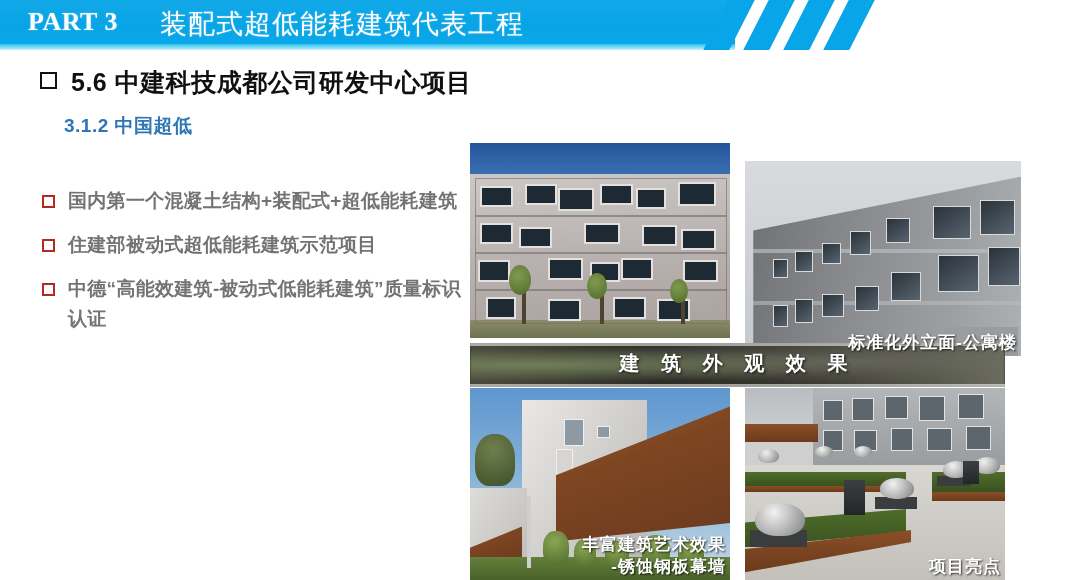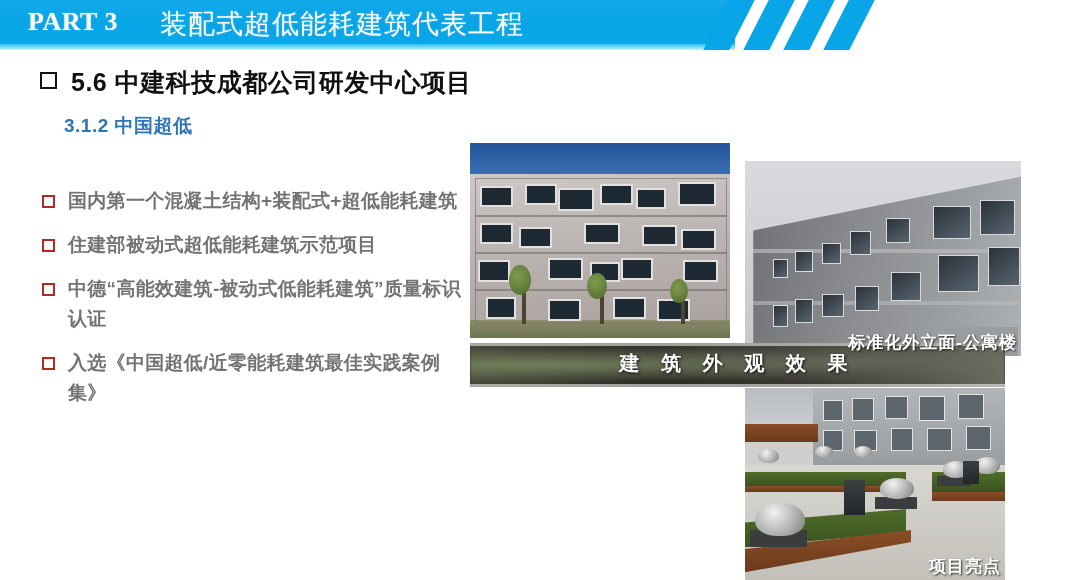--- a/index.html
+++ b/index.html
@@ -269,24 +269,20 @@
   </div>
   <div class="bullet">
     <span class="mark"></span>
   </div>
   <div class="bullet">
     <span class="mark"></span>
   </div>
   <div class="bullet">
     <span class="mark"></span>
     <span>中德“高能效建筑-被动式低能耗建筑”质量标识认证</span>
-  </div>
-  <div class="bullet">
-    <span class="mark"></span>
-    <span>入选《中国超低/近零能耗建筑最佳实践案例集》</span>
   </div>
 </div>
 
 <div class="photo-grid">
 
   <div class="ph ph-tl">
     <div class="p1-sky"></div>
     <div class="p1-wall"></div>
     <div class="p1-ground"></div>
     <div class="p1-panel" style="left:2%;top:18%;width:96%;height:19%"></div>
@@ -344,20 +340,42 @@
     <div class="caption">标准化外立面-公寓楼</div>
   </div>
 
   <div class="banner">
     <div class="banner-bg"></div>
     <div class="banner-top-line"></div>
     <div class="banner-bottom-line"></div>
     <div class="banner-text">建 筑 外 观 效 果</div>
   </div>
 
+  <div class="ph ph-bl">
+    <div class="p3-sky"></div>
+    <div class="p3-box" style="left:20%;top:6%;width:48%;height:86%"></div>
+    <div class="p3-box" style="left:0%;top:52%;width:22%;height:48%;background:linear-gradient(120deg,#dedcd9,#bdbbb8)"></div>
+    <div class="p3-win" style="left:36%;top:16%;width:7%;height:13%"></div>
+    <div class="p3-win" style="left:49%;top:20%;width:4%;height:5%"></div>
+    <div class="p3-win" style="left:33%;top:32%;width:6%;height:22%;background:#d7d5d1"></div>
+    <div class="p3-corten" style="left:33%;top:8%;width:70%;height:72%;clip-path:polygon(100% 0%,100% 86%,0% 100%,0% 52%)"></div>
+    <div class="p3-corten" style="left:0%;top:70%;width:20%;height:22%;clip-path:polygon(0% 60%,100% 10%,100% 100%,0% 100%)"></div>
+    <div class="p3-grass"></div>
+    <div class="p3-pole" style="left:22%;bottom:6%;height:38%"></div>
+    <div class="p3-shrub" style="left:28%;bottom:8%;width:26px;height:34px"></div>
+    <div class="p3-shrub" style="left:40%;bottom:7%;width:22px;height:28px"></div>
+    <div class="p3-shrub" style="left:52%;bottom:7%;width:24px;height:26px"></div>
+    <div class="p3-shrub" style="left:66%;bottom:8%;width:28px;height:30px"></div>
+    <div class="p3-shrub" style="left:80%;bottom:7%;width:26px;height:28px"></div>
+    <div class="p3-shrub" style="left:2%;top:24%;width:40px;height:52px;background:radial-gradient(circle at 45% 30%,#6e7f4e,#3f4f28)"></div>
+    <div class="caption">
+      <div>丰富建筑艺术效果</div>
+      <div>-锈蚀钢板幕墙</div>
+    </div>
+  </div>
 
   <div class="ph ph-br">
     <div class="p4-sky"></div>
     <div class="p4-bldg" style="left:26%;top:0%;width:74%;height:40%"></div>
     <div class="p4-bwin" style="left:30%;top:6%;width:7%;height:10%"></div>
     <div class="p4-bwin" style="left:41%;top:5%;width:8%;height:11%"></div>
     <div class="p4-bwin" style="left:54%;top:4%;width:8%;height:11%"></div>
     <div class="p4-bwin" style="left:67%;top:4%;width:9%;height:12%"></div>
     <div class="p4-bwin" style="left:82%;top:3%;width:9%;height:12%"></div>
     <div class="p4-bwin" style="left:30%;top:22%;width:7%;height:10%"></div>

